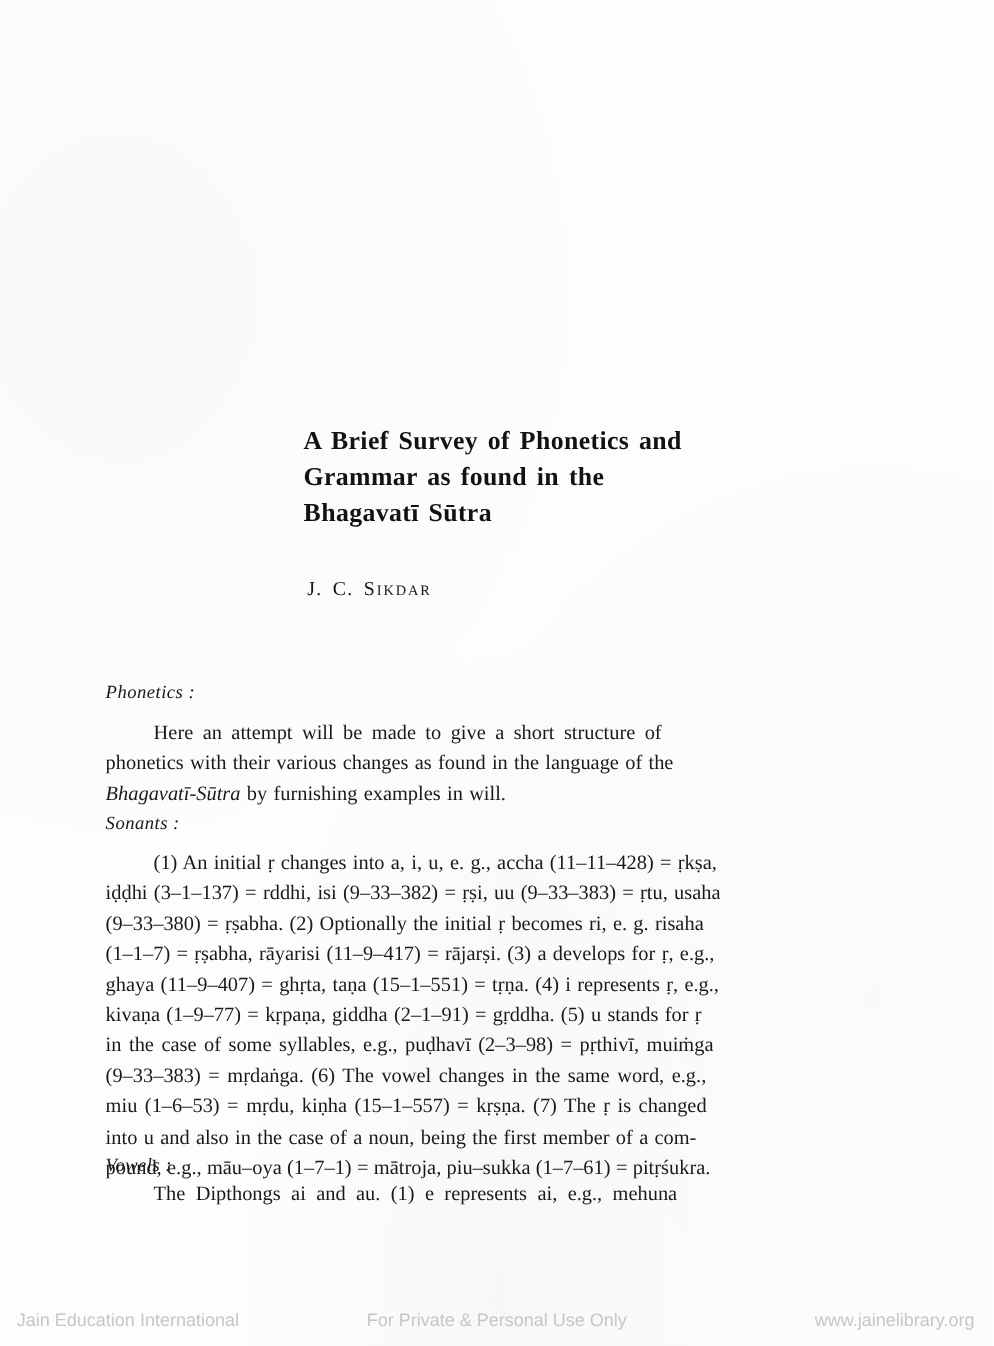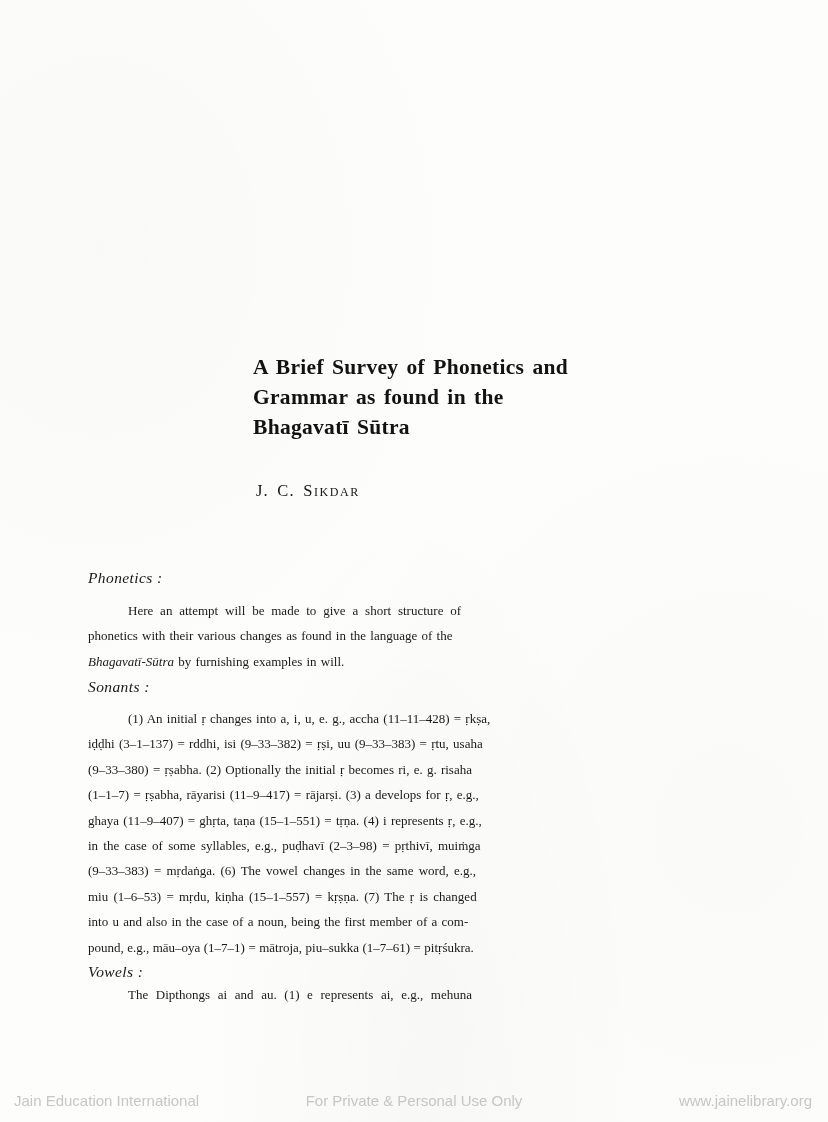--- a/index.html
+++ b/index.html
@@ -85,21 +85,21 @@
   }
 
   
   .para {
     position: absolute;
     left: 0;
     width: 653px;
   }
   .ln {
     display: block;
-    font-size: 13px;
+    font-size: 17px;
     line-height: 25.4px;
     color: #191917;
     white-space: nowrap;
   }
   .ln.w1 { word-spacing: 3.6px; }
   .ln.w2 { word-spacing: 2.0px; }
   .ln.w3 { word-spacing: 1.0px; }
   .ln.w4 { word-spacing: 0.2px; }
   .ln.w5 { word-spacing: 4.4px; }
   .ln.indent { padding-left: 40px; }
@@ -147,20 +147,21 @@
       <span class="ln w3"><i>Bhagavatī-Sūtra</i><span> by furnishing examples in will.</span></span>
     </div>
 
     <div class="sec-head" style="top:678px">Sonants :</div>
     <div class="para" style="top:706px">
       <span class="ln indent w3">(1) An initial ṛ changes into a, i, u, e. g., accha (11–11–428) = ṛkṣa,</span>
       <span class="ln w3">iḍḍhi  (3–1–137) = rddhi,  isi  (9–33–382) = ṛṣi,  uu  (9–33–383) = ṛtu,  usaha</span>
       <span class="ln w3">(9–33–380) = ṛṣabha.    (2) Optionally the initial ṛ becomes ri, e. g. risaha</span>
       <span class="ln w3">(1–1–7) = ṛṣabha, rāyarisi (11–9–417) = rājarṣi.   (3) a develops for ṛ, e.g.,</span>
       <span class="ln w3">ghaya (11–9–407) = ghṛta, taṇa (15–1–551) = tṛṇa.   (4) i represents ṛ, e.g.,</span>
+      <span class="ln w3">kivaṇa (1–9–77) = kṛpaṇa, giddha (2–1–91) = gṛddha.   (5) u stands for ṛ</span>
       <span class="ln w2">in the case of some syllables, e.g., puḍhavī (2–3–98) = pṛthivī, muiṁga</span>
       <span class="ln w2">(9–33–383) = mṛdaṅga.   (6) The vowel changes in the same word, e.g.,</span>
       <span class="ln w2">miu (1–6–53) = mṛdu, kiṇha (15–1–557) = kṛṣṇa.   (7) The ṛ is changed</span>
       <span class="ln w3">into u and also in the case of a noun, being the first member of a com-</span>
       <span class="ln w4">pound, e.g., māu–oya (1–7–1) = mātroja, piu–sukka (1–7–61) = pitṛśukra.</span>
     </div>
 
     <div class="sec-head" style="top:963px">Vowels :</div>
     <div class="para" style="top:982px">
       <span class="ln indent w5">The  Dipthongs  ai  and  au.    (1)  e  represents  ai,  e.g.,  mehuna</span>

